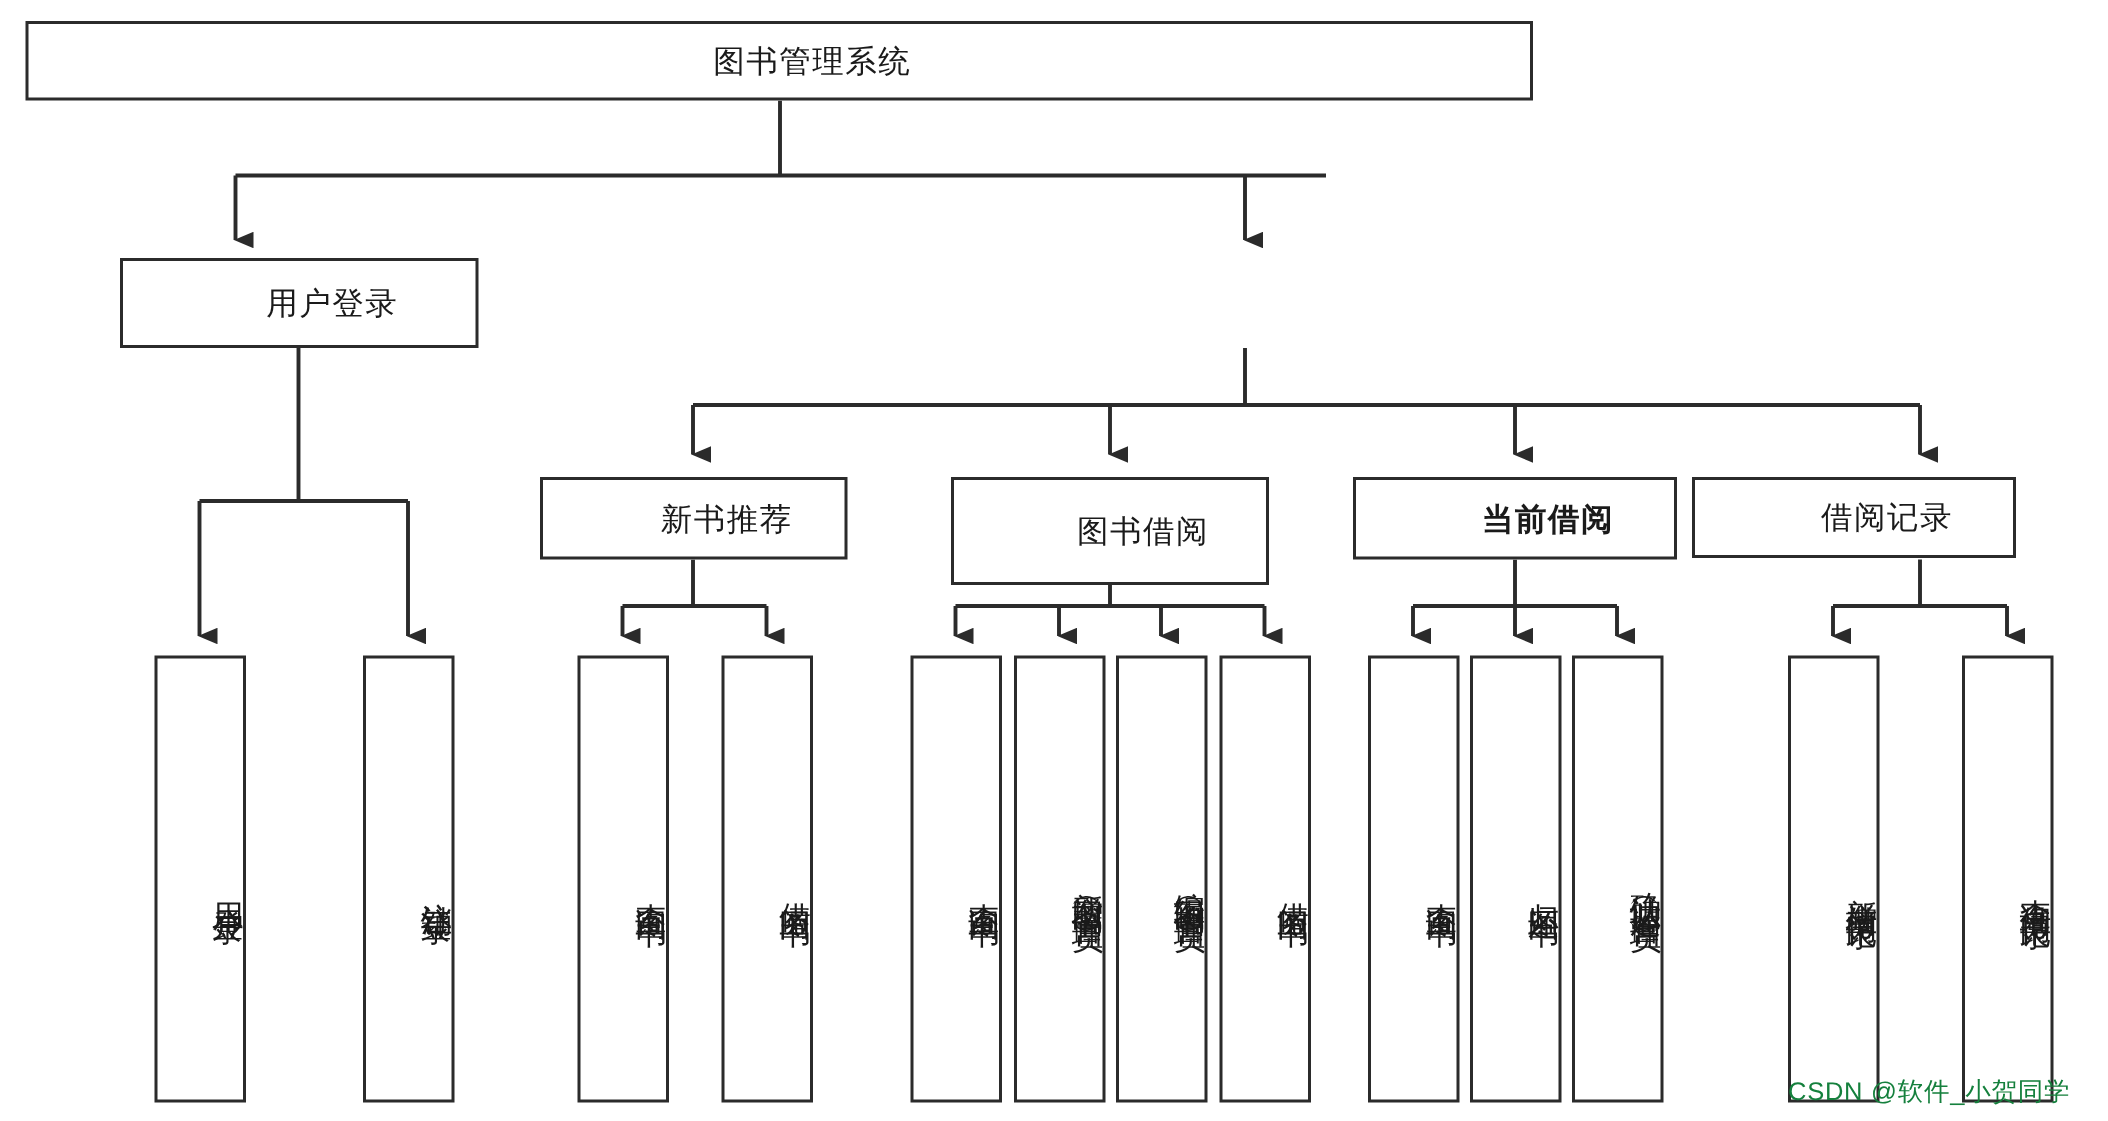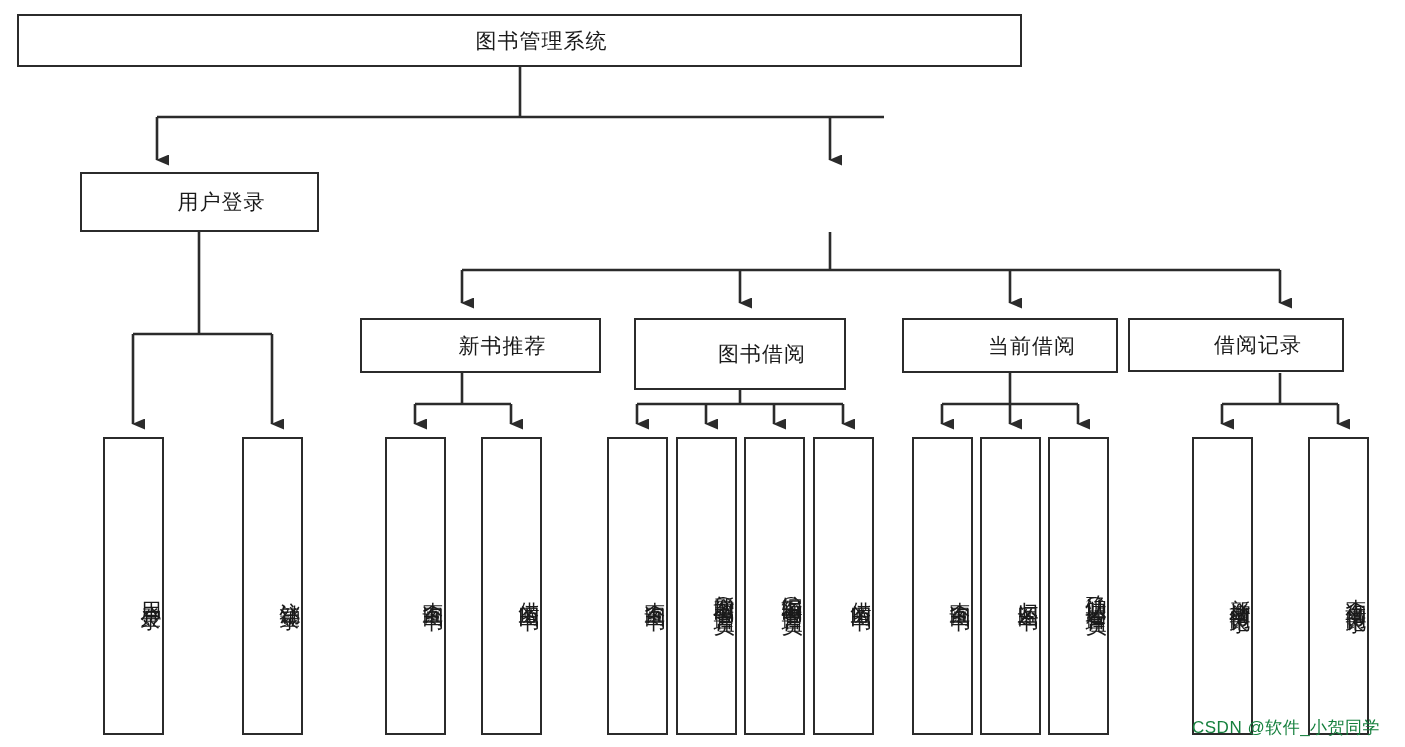--- a/index.html
+++ b/index.html
@@ -74,27 +74,27 @@
   </svg>
 
   <div class="node h" style="left:17px;top:14px;width:1005px;height:53px;">
     <span>图书管理系统</span>
   </div>
 
   <div class="node h" style="left:80px;top:172px;width:239px;height:60px;">
     <span>用户登录</span>
   </div>
 
-  <div class="node h" style="left:360px;top:318px;width:241px;height:55px;">
+  <div class="node h" style="left:360px;top:318px;width:205px;height:55px;">
     <span>新书推荐</span>
   </div>
   <div class="node h" style="left:634px;top:318px;width:212px;height:72px;">
     <span>图书借阅</span>
   </div>
-  <div class="node h" style="left:902px;top:318px;width:216px;height:55px;">
+  <div class="node h" style="left:902px;top:318px;width:216px;height:55px;font-weight:bold;">
     <span>当前借阅</span>
   </div>
   <div class="node h" style="left:1128px;top:318px;width:216px;height:54px;">
     <span>借阅记录</span>
   </div>
 
   <div class="node v" style="left:103px;top:437px;width:61px;height:298px;">
     <span>用户登录</span>
   </div>
   <div class="node v" style="left:242px;top:437px;width:61px;height:298px;">

